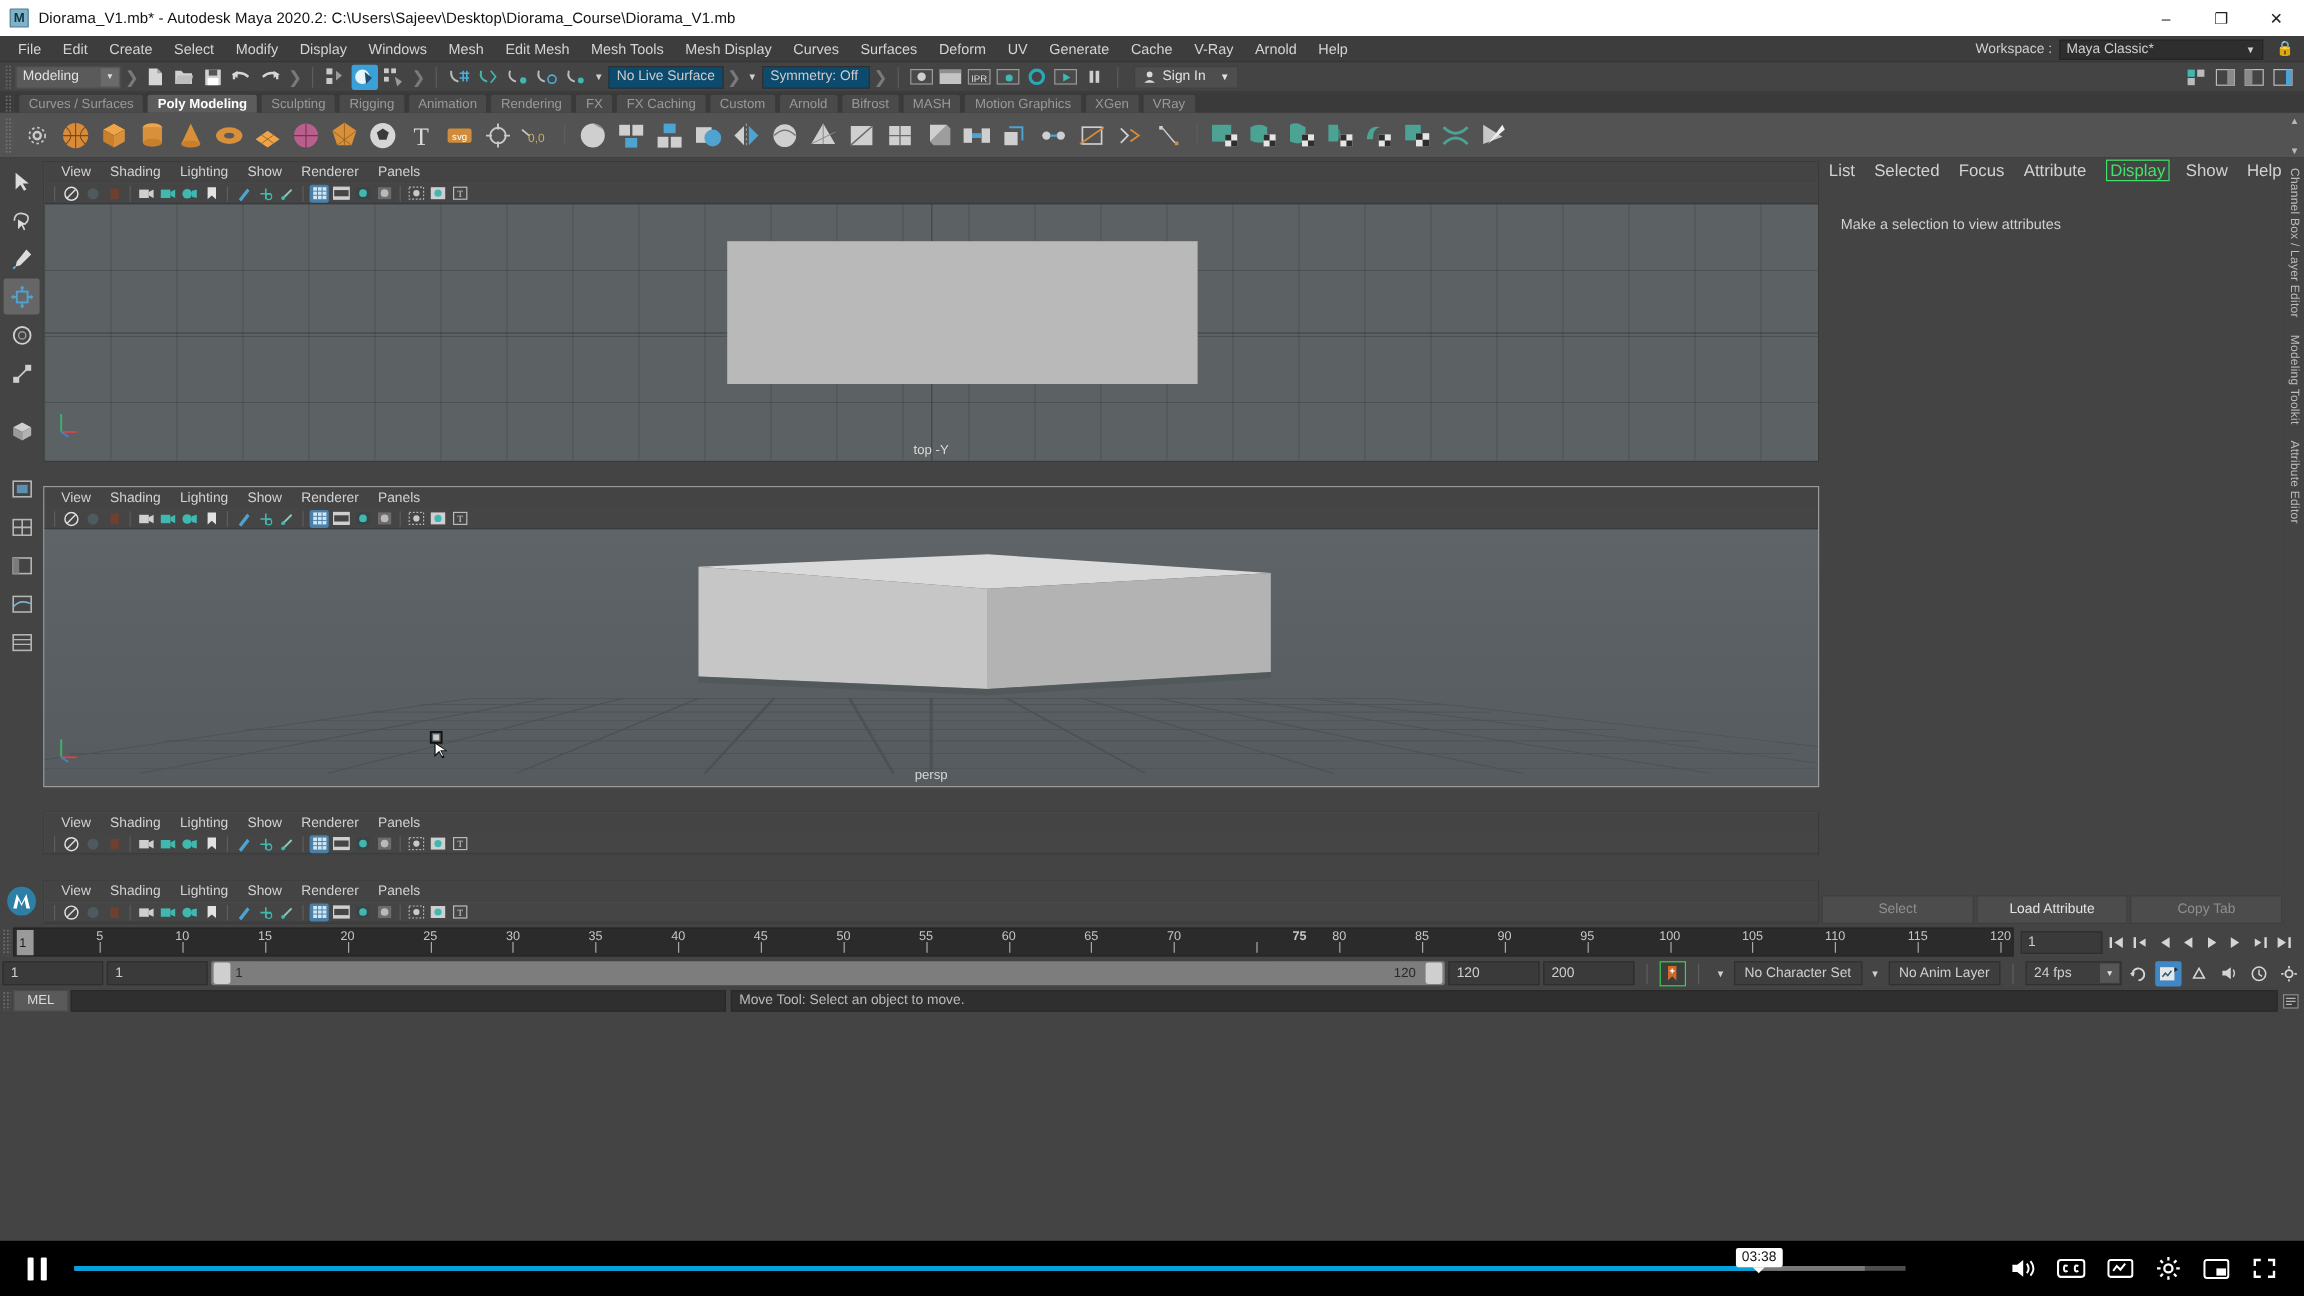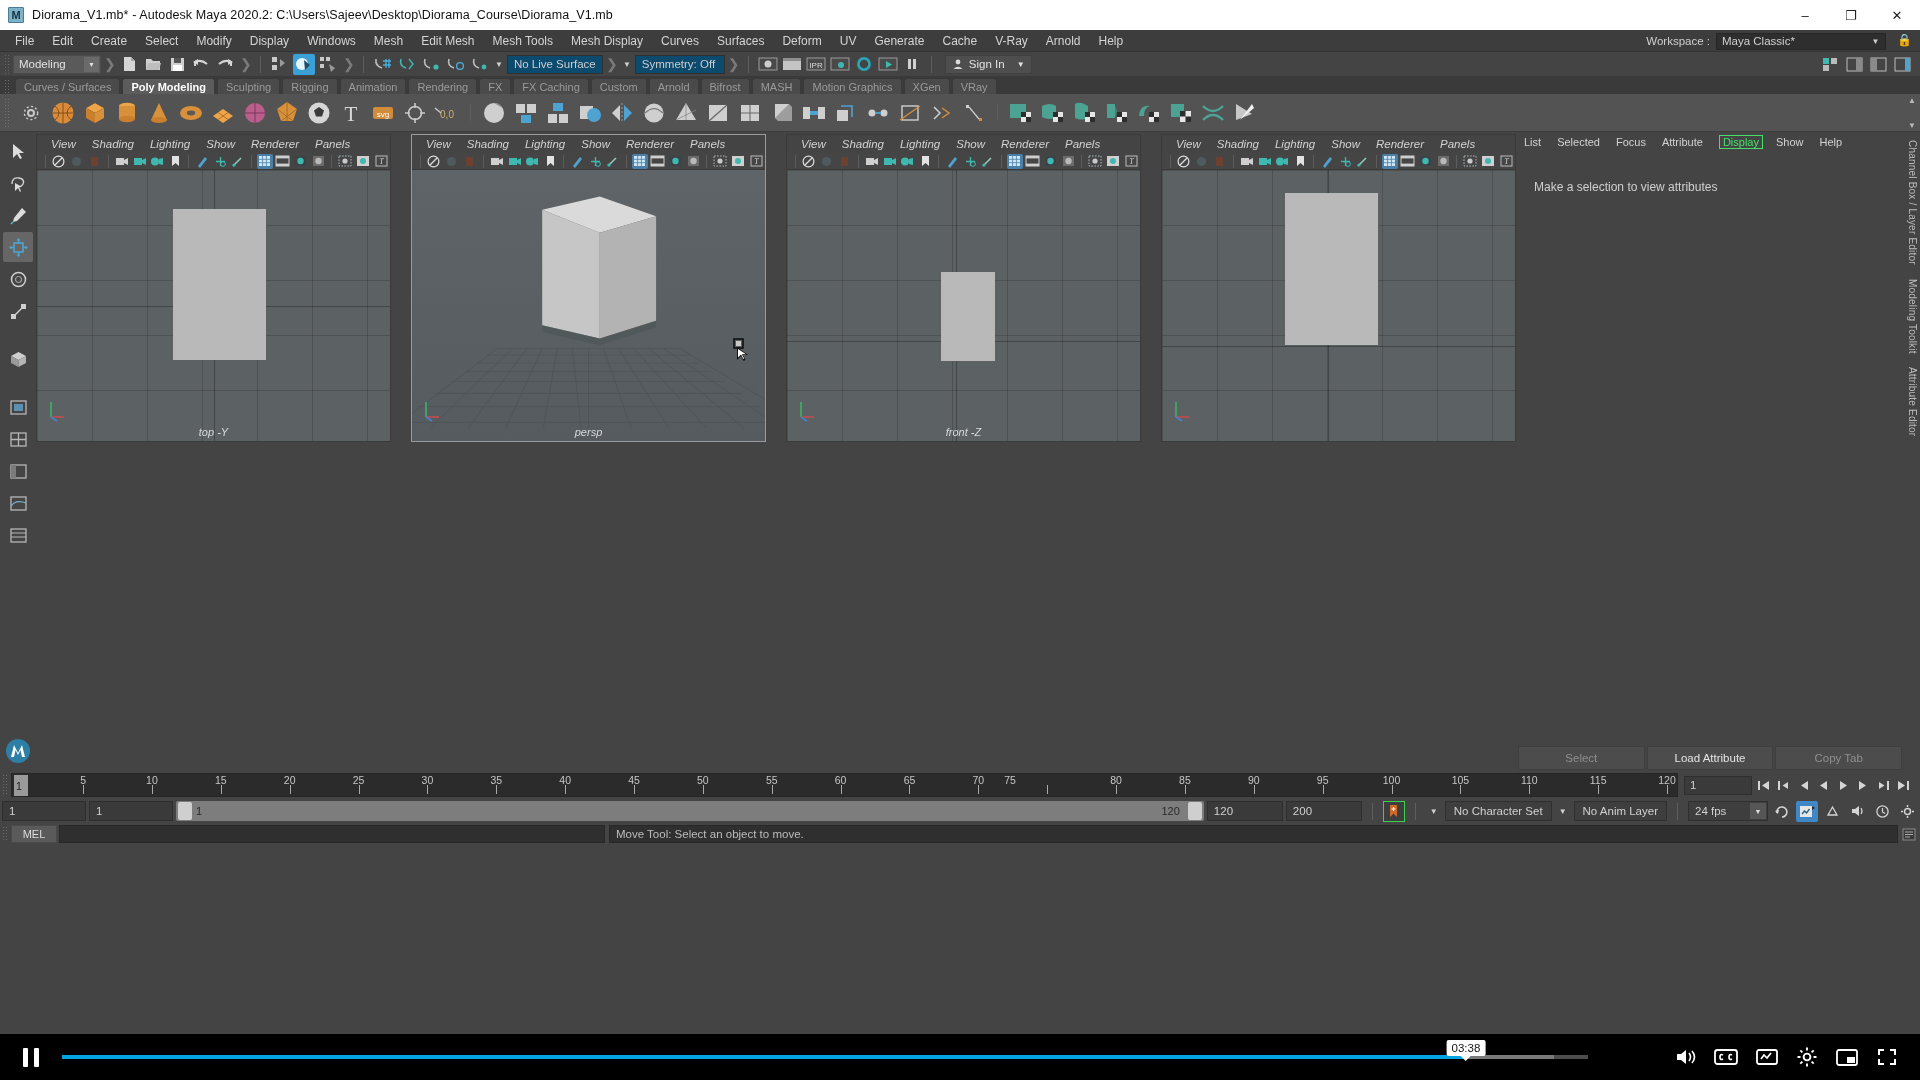--- a/index.html
+++ b/index.html
@@ -85,22 +85,22 @@
 
   
   .body-area { position: relative; height: 640px; background: #444444; display: flex; }
   .left-tools { width: 36px; background: #444444; padding-top: 4px; display:flex; flex-direction:column;
                 align-items:center; }
   .ltool { width: 30px; height: 30px; margin-bottom: 2px; display:flex; align-items:center; justify-content:center;
            border-radius: 2px;}
   .ltool.sel { background: #666; }
   .ltool-gap { height: 16px; }
 
-  .viewgrid { flex: 1; display: grid; grid-template-columns: 1fr 1fr 1fr 1fr; grid-template-rows: 1fr 1fr;
-              gap: 20px; padding: 2px 0 2px 0; font-style: italic; }
+  .viewgrid { flex: 1; display: grid; grid-template-columns: 1fr; grid-template-rows: 1fr 1fr;
+              gap: 20px; padding: 2px 0 2px 0; }
   .vp { position: relative; background: #555a5d; border: 1px solid #3a3a3a; overflow: hidden; }
   .vp.active { border: 1px solid #9a9a9a; }
   .vp-menu { height: 18px; background: #444444; display:flex; align-items:center; padding-left: 14px; }
   .vp-menu .vmi { font-size: 11.5px; color: #d2d2d2; margin-right: 16px; }
   .vp-bar { height: 17px; background: #454545; display:flex; align-items:center; padding-left: 4px;
             border-bottom: 1px solid #3a3a3a;}
   .vb { width: 16px; height: 15px; margin: 0 1px; display:flex; align-items:center; justify-content:center; }
   .vb.on { background: #4a7fa8; border-radius: 2px; }
   .vb-sep { width:1px; height:13px; background:#5d5d5d; margin: 0 4px; }
   .vp-canvas { position: absolute; left:0; right:0; top:35px; bottom:0; overflow:hidden; }
@@ -117,21 +117,21 @@
       linear-gradient(to bottom, rgba(0,0,0,.16) 1px, transparent 1px);
     background-size: 55px 55px;
   }
   .ortho-axis-h { position:absolute; left:0; right:0; height:1px; background: rgba(0,0,0,.28); }
   .ortho-axis-v { position:absolute; top:0; bottom:0; width:1px; background: rgba(0,0,0,.28); }
   .shape-rect { position:absolute; background: #b9b9b9; }
 
   
   .attr-panel { width: 388px; background: #444444; display:flex; flex-direction:column; }
   .attr-menu { height: 20px; display:flex; align-items:center; padding-left: 8px; }
-  .attr-menu .ami { font-size: 11px; color: #d2d2d2; margin-right: 16px; white-space:nowrap; }
+  .attr-menu .ami { font-size: 14px; color: #d2d2d2; margin-right: 16px; white-space:nowrap; }
   .attr-menu .ami.hl { color: #45e06a; border: 1px solid #45e06a; padding: 0 3px; margin-right: 13px;}
   .attr-body { flex: 1; padding: 28px 0 0 18px; }
   .attr-msg { font-size: 12px; color: #d0d0d0; }
   .attr-buttons { height: 26px; display:flex; gap: 2px; padding: 0 2px 2px 2px; }
   .ab { flex: 1; background: #4c4c4c; border: 1px solid #3e3e3e; display:flex; align-items:center;
         justify-content:center; font-size: 11.5px; color: #8f8f8f; }
   .ab.enabled { color: #e4e4e4; }
 
   .right-rail { width: 16px; background: #444444; display:flex; flex-direction:column; align-items:center;
                 padding-top: 8px; }
@@ -1428,21 +1428,21 @@
         <div class="tl-num" style="left: 690.882px;">50</div>
         <div class="tl-tick" style="left: 759.748px;"></div>
         <div class="tl-num" style="left: 759.748px;">55</div>
         <div class="tl-tick" style="left: 828.613px;"></div>
         <div class="tl-num" style="left: 828.613px;">60</div>
         <div class="tl-tick" style="left: 897.479px;"></div>
         <div class="tl-num" style="left: 897.479px;">65</div>
         <div class="tl-tick" style="left: 966.345px;"></div>
         <div class="tl-num" style="left: 966.345px;">70</div>
         <div class="tl-tick" style="left: 1035.21px;"></div>
-        <div class="tl-num" style="left: 998px;">75</div>
+        <div class="tl-num" style="left: 1071px; font-weight: bold;">75</div>
         <div class="tl-tick" style="left: 1104.08px;"></div>
         <div class="tl-num" style="left: 1104.08px;">80</div>
         <div class="tl-tick" style="left: 1172.94px;"></div>
         <div class="tl-num" style="left: 1172.94px;">85</div>
         <div class="tl-tick" style="left: 1241.81px;"></div>
         <div class="tl-num" style="left: 1241.81px;">90</div>
         <div class="tl-tick" style="left: 1310.67px;"></div>
         <div class="tl-num" style="left: 1310.67px;">95</div>
         <div class="tl-tick" style="left: 1379.54px;"></div>
         <div class="tl-num" style="left: 1379.54px;">100</div>

